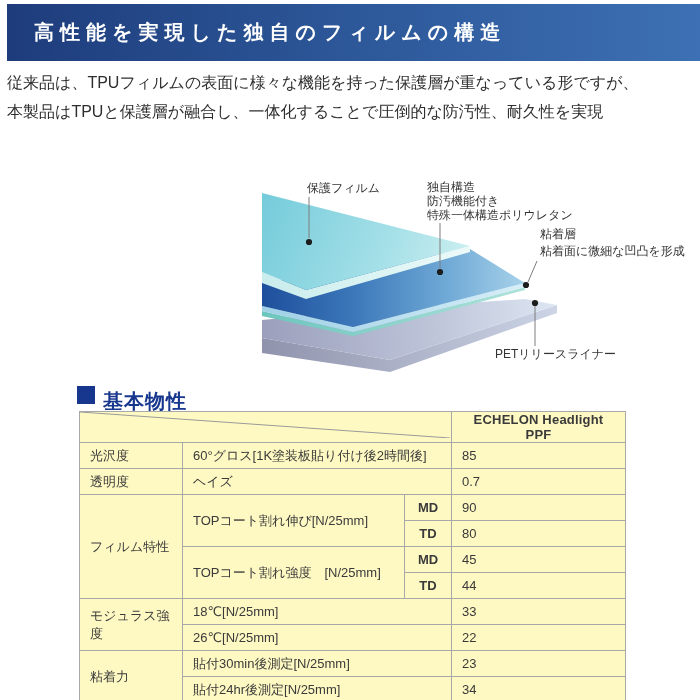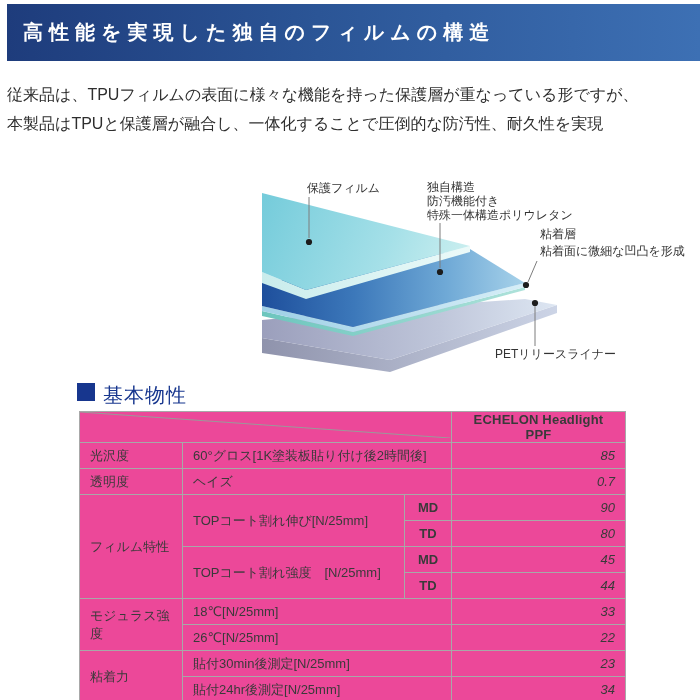--- a/index.html
+++ b/index.html
@@ -8,58 +8,58 @@
     font-family:"Liberation Sans","DejaVu Sans",sans-serif;
     overflow:hidden;
   }
   
   .banner{
     position:absolute;left:7px;top:4px;width:693px;height:57px;
     background:linear-gradient(90deg,#1e3c7c 0%,#2b5596 45%,#3d70b4 100%);
     display:flex;align-items:center;
   }
   .banner h1{
-    margin:0;padding-left:16px;
+    margin:0;padding-left:27px;
     font-family:"Liberation Serif","DejaVu Serif",serif;
     font-size:20px;font-weight:bold;color:#ffffff;letter-spacing:6px;
   }
   
   .intro{
-    position:absolute;left:7px;top:80px;width:690px;
+    position:absolute;left:7px;top:68px;width:690px;
     font-size:16px;color:#2e2e2e;line-height:29px;font-weight:500;
   }
   
   .diagram{position:absolute;left:220px;top:175px;}
   .diagram text{font-family:"Liberation Sans","DejaVu Sans",sans-serif;font-size:12px;fill:#333;}
   
   .section-head{
     position:absolute;left:77px;top:374px;display:flex;align-items:center;
   }
   .section-head .sq{width:18px;height:18px;background:#17368e;display:inline-block;}
   .section-head h2{
-    margin:8px 0 0 8px;font-size:20px;font-weight:normal;color:#17368e;letter-spacing:1px;
+    margin:14px 0 0 8px;font-size:20px;font-weight:bold;color:#17368e;letter-spacing:1px;
   }
   
   .spec-wrap{position:absolute;left:79px;top:411px;}
   table.spec{border-collapse:collapse;table-layout:fixed;width:546px;}
   table.spec td{
     border:1px solid #a8a8a8;font-size:13px;color:#3a3a3a;
-    height:25px;padding:0 10px;background:#ec4899;vertical-align:middle;
+    height:25px;padding:0 10px;background:#fef9c3;vertical-align:middle;
   }
   td.corner{position:relative;padding:0;}
   td.corner svg{position:absolute;left:0;top:0;}
   td.bluehead{
     background:linear-gradient(90deg,#3c76b8 0%,#28519c 55%,#15317c 100%);
     color:#ffffff;font-weight:bold;text-align:center;font-size:13px;
     border:1px solid #8fa3c8;height:26px;letter-spacing:0.2px;
   }
   td.prop{padding-left:10px;}
   td.desc{padding-left:12px;}
   td.dir{text-align:center;padding:0;font-weight:bold;}
-  td.val{text-align:right;padding:0;font-style:italic;}
+  td.val{text-align:left;padding:0;}
 </style>
 </head>
 <body>
 
 <div class="banner">
   <h1>高性能を実現した独自のフィルムの構造</h1>
 </div>
 
 <div class="intro">
   <div>従来品は、TPUフィルムの表面に様々な機能を持った保護層が重なっている形ですが、</div>

